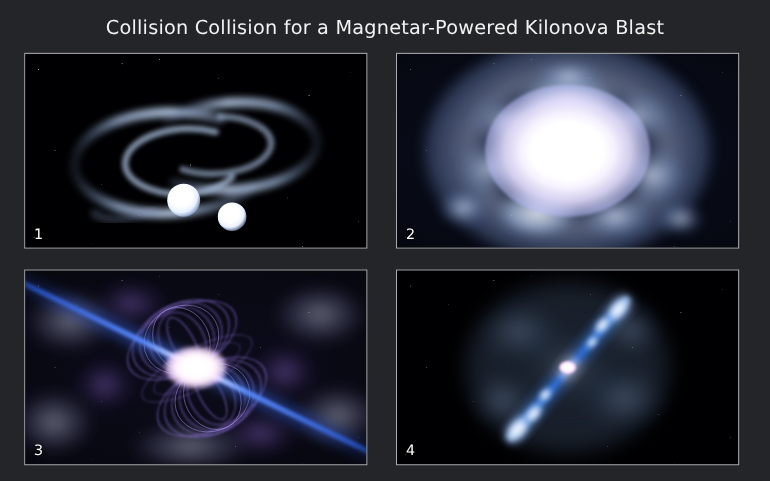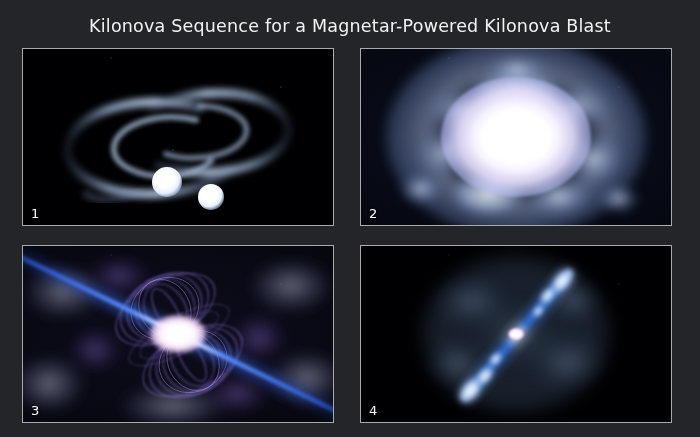--- a/index.html
+++ b/index.html
@@ -234,21 +234,21 @@
     filter: blur(1px);
     z-index: 26;
   }
   svg { display: block; }
 </style>
 </head>
 <body style="background: rgb(35, 37, 40);">
 
 <div id="figure" style="background: rgb(35, 37, 40);">
 
-  <div id="title" style="color: rgb(242, 242, 242);">Kilonova Sequence for a Magnetar-Powered Kilonova Blast</div>
+  <div id="title" style="color: rgb(242, 242, 242);">Collision Collision for a Magnetar-Powered Kilonova Blast</div>
 
   <div id="grid">
 
     <div class="panel" id="panel-1">
       <div class="scene">
 
         <div class="starfield dense"></div>
 
         <div class="orbit-wrap">
           <svg width="260" height="150" viewBox="0 0 260 150">

